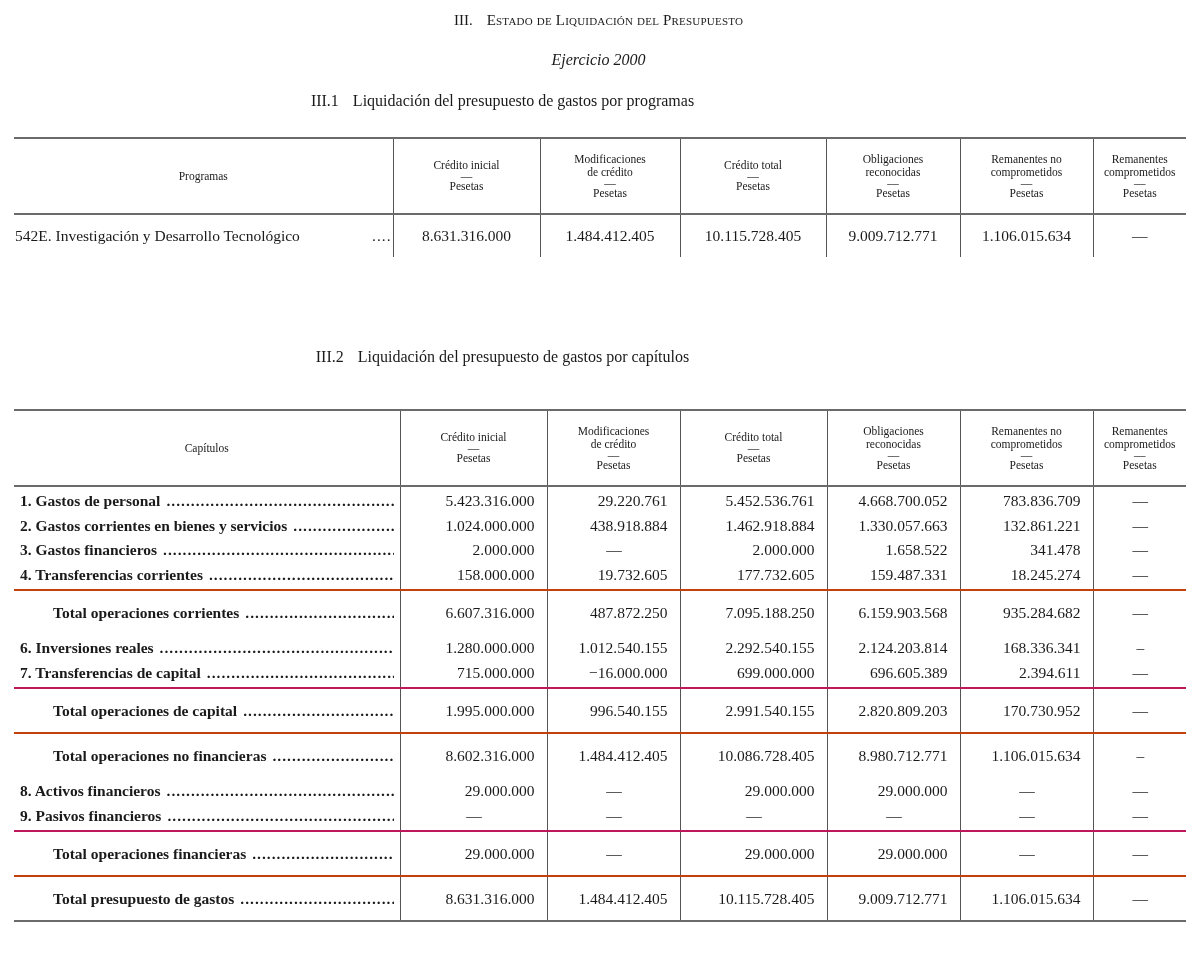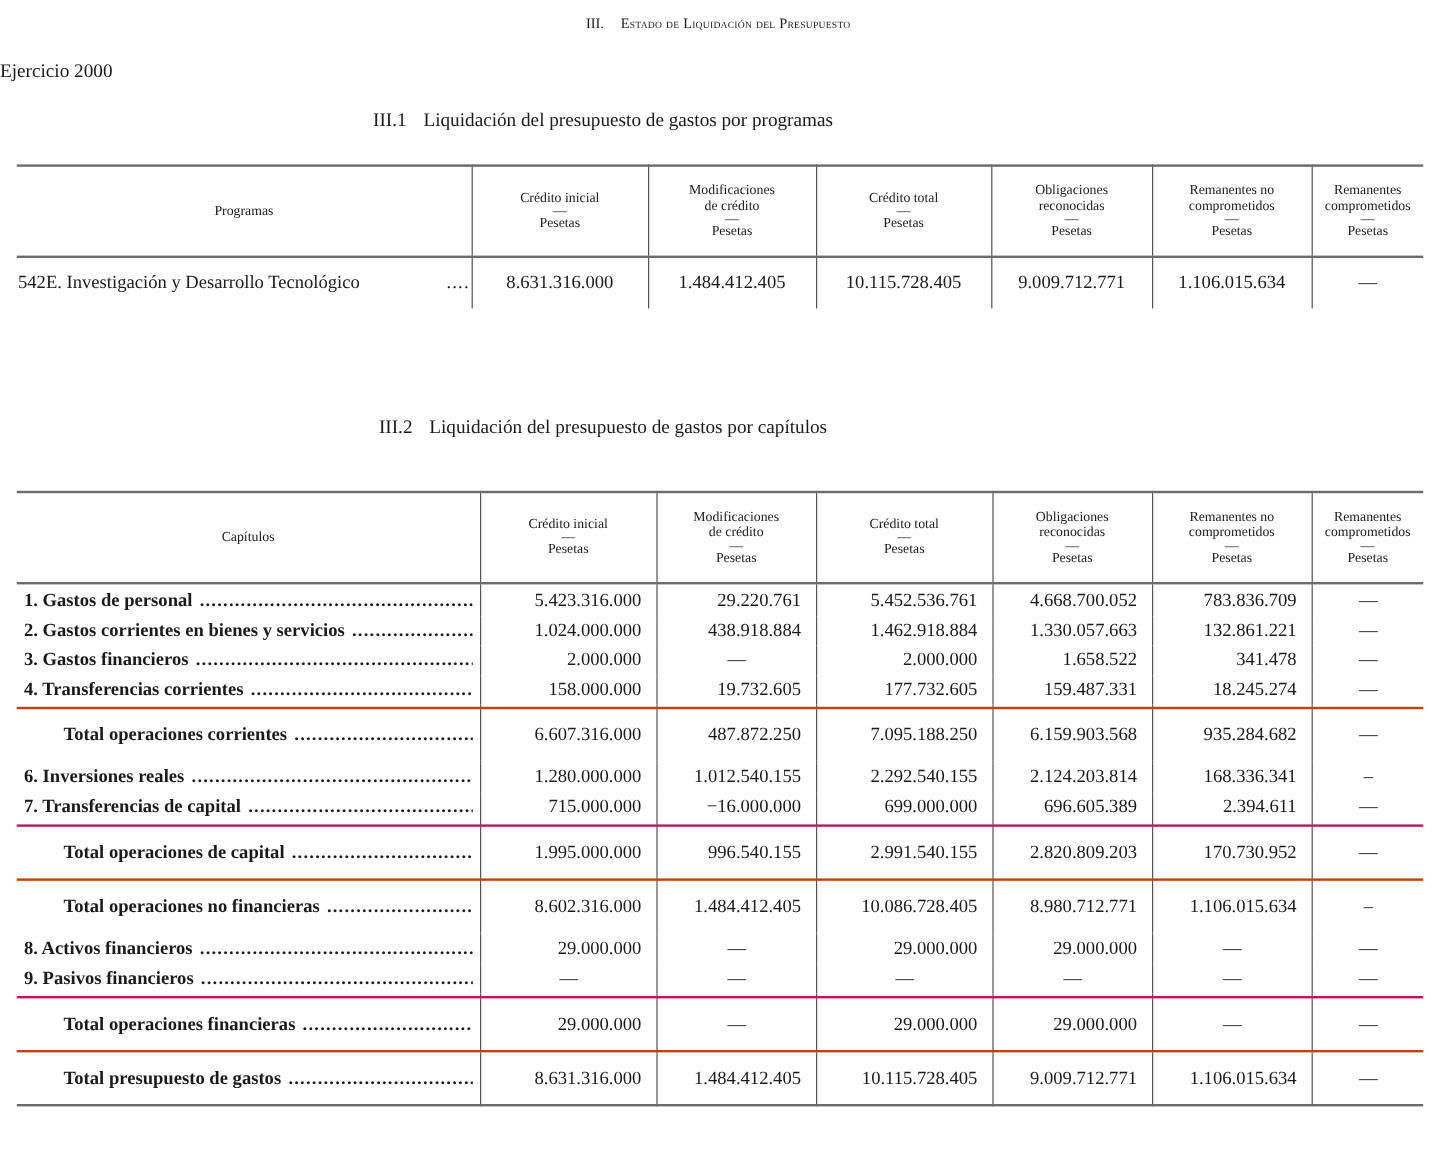--- a/index.html
+++ b/index.html
@@ -3,27 +3,27 @@
 <meta charset="utf-8">
 <style>
   html, body { margin: 0; padding: 0; background: #ffffff; }
   body {
     width: 1197px; height: 960px; position: relative; overflow: hidden;
     font-family: "DejaVu Serif", "Liberation Serif", serif;
     color: #1a1a1a;
   }
   .page-title {
     position: absolute; top: 12px; left: 0; width: 1197px; text-align: center;
-    font-family: "Liberation Serif", serif; font-size: 12px;
+    font-family: "Liberation Serif", serif; font-size: 15px;
   }
   .page-title .roman { margin-right: 14px; }
   .page-title .sc { font-variant: small-caps; letter-spacing: 0.2px; }
   .exercise {
-    position: absolute; top: 51px; left: 0; width: 1197px; text-align: left;
-    font-family: "Liberation Serif", serif; font-size: 16px;
+    position: absolute; top: 51px; left: 0; width: 1197px; text-align: center;
+    font-family: "Liberation Serif", serif; font-style: italic; font-size: 16px;
   }
   .section-title {
     position: absolute; left: 0; width: 1005px; text-align: center;
     font-family: "Liberation Serif", serif; font-size: 16px;
   }
   .section-title .num { margin-right: 14px; }
 
   table.t {
     position: absolute; left: 14px; width: 1172px;
     border-collapse: collapse; table-layout: fixed;

